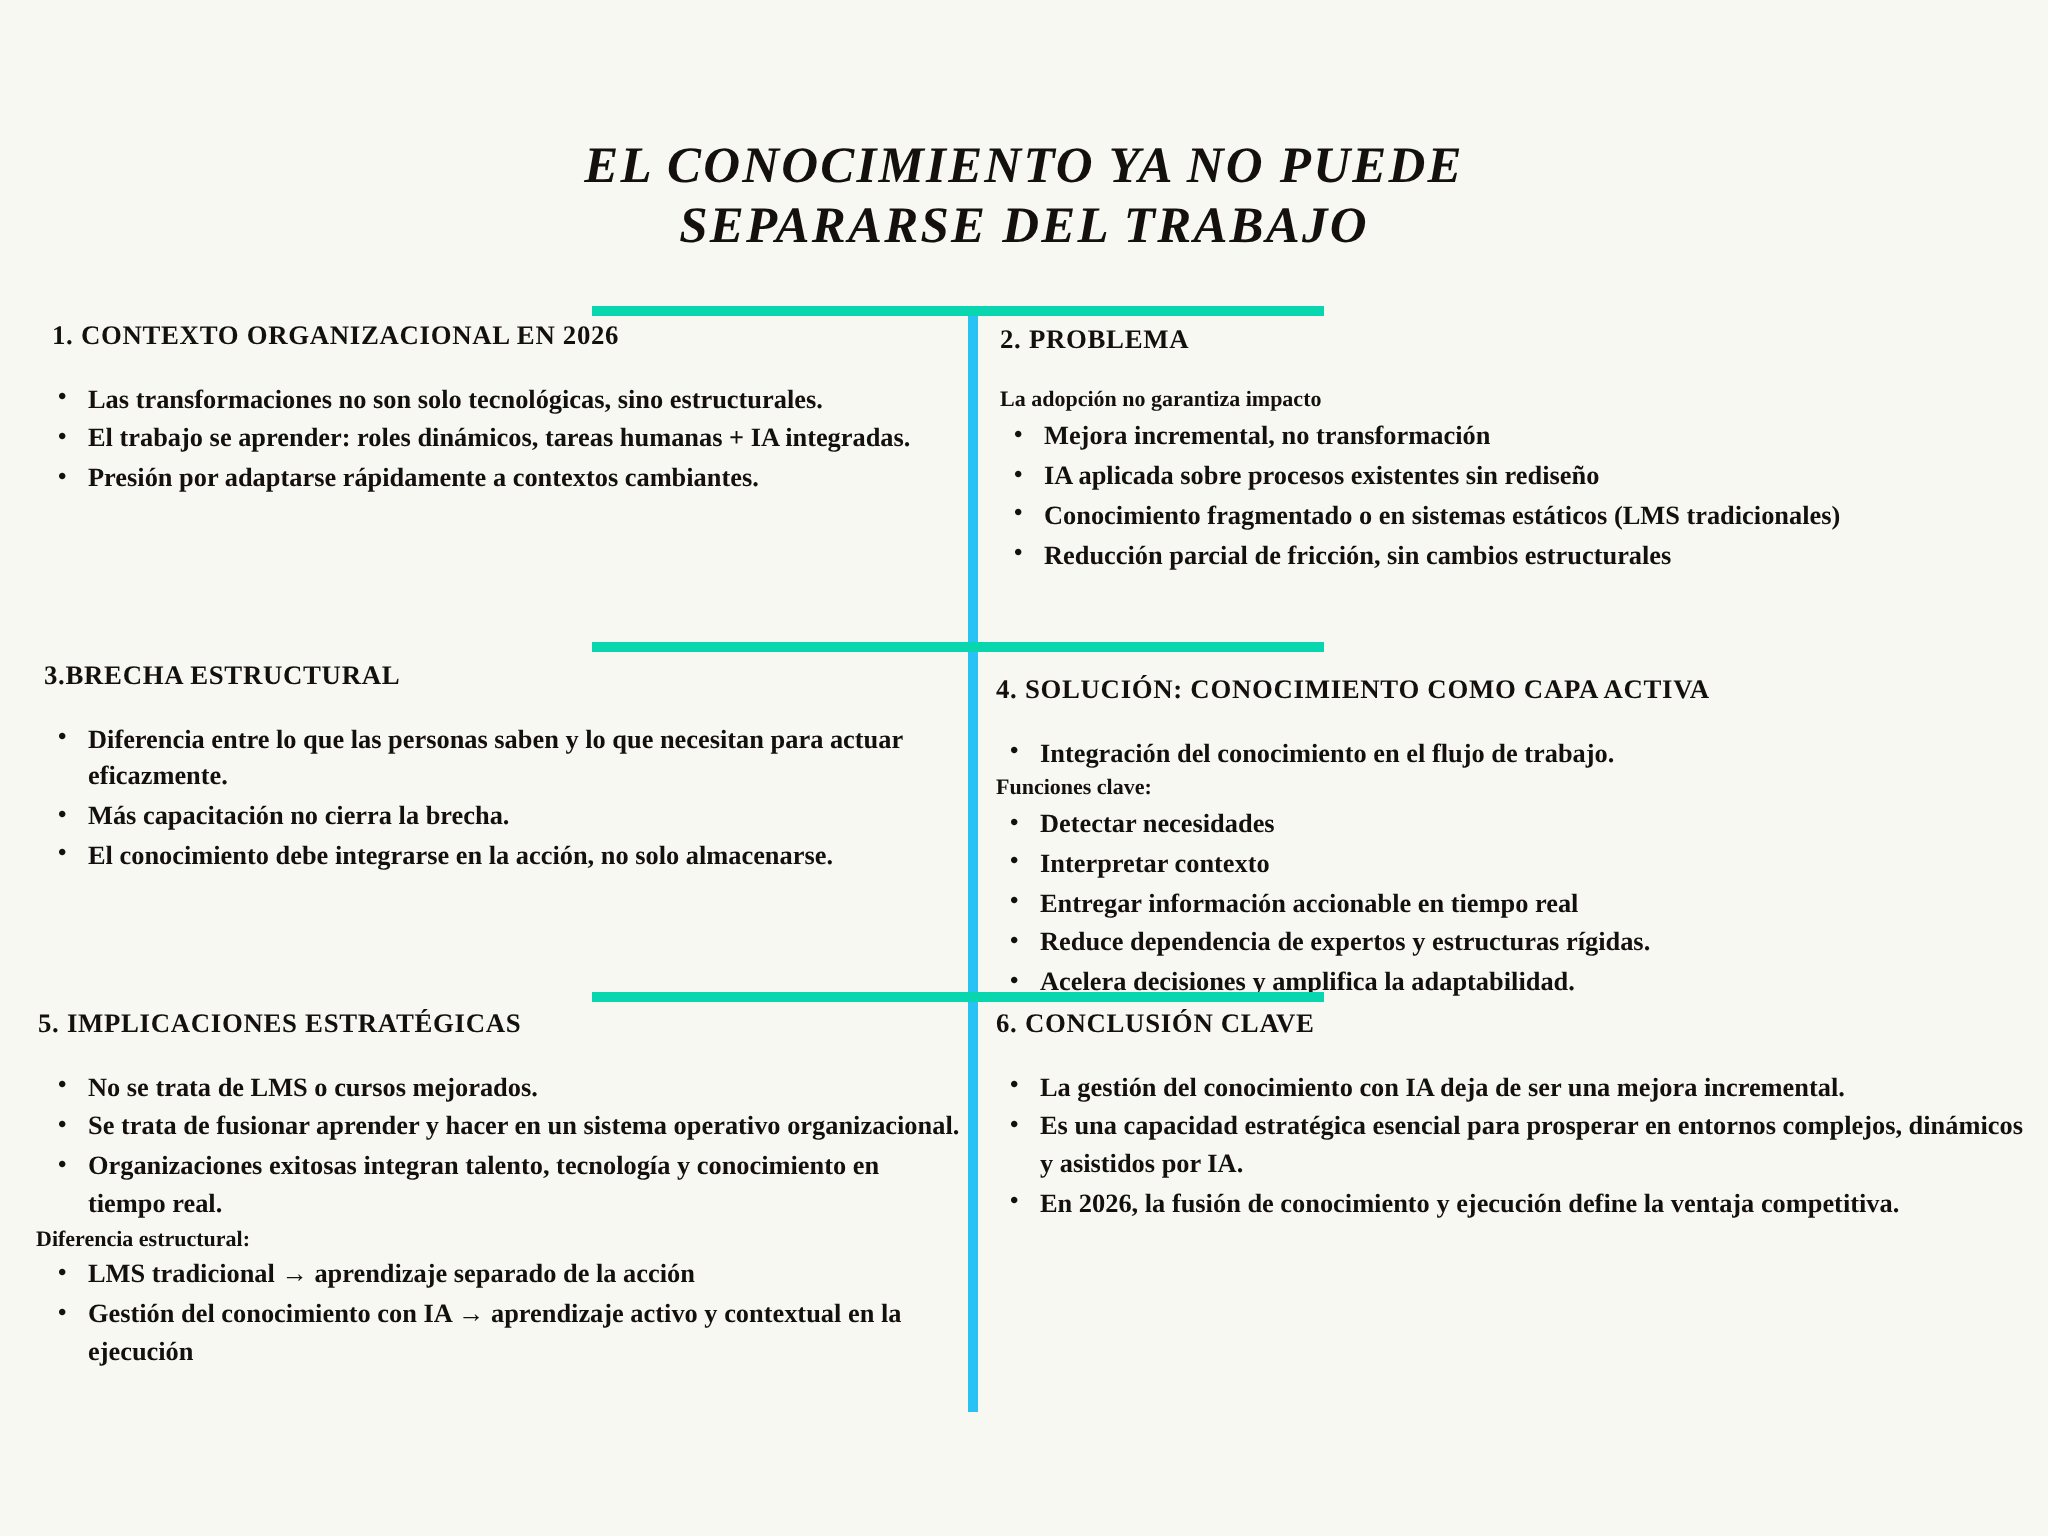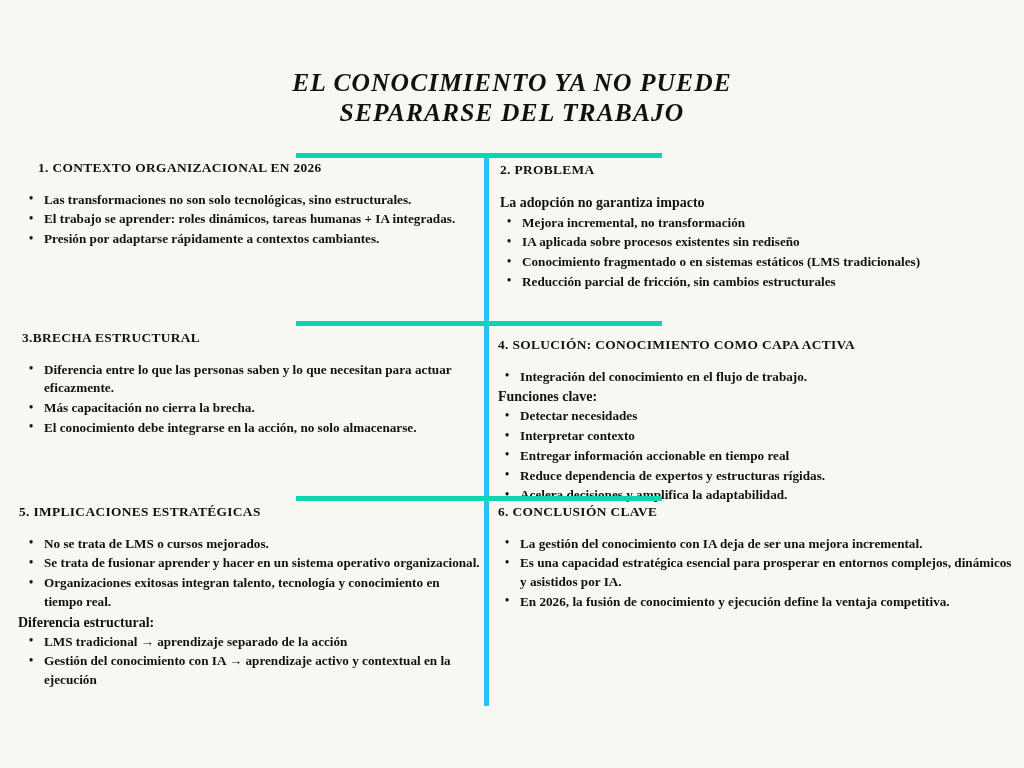--- a/index.html
+++ b/index.html
@@ -72,26 +72,26 @@
   .q6 { left: 498px; top: 504px; width: 516px; }
 
   .quad-heading {
     font-size: 13.4px;
     font-weight: bold;
     letter-spacing: 0.35px;
     color: #14100e;
     margin: 0 0 14px 0;
     line-height: 1.25;
   }
-  .q1 .quad-heading { margin-left: 20px; }
+  .q1 .quad-heading { margin-left: 8px; }
   .q3 .quad-heading { margin-left: 4px; }
   .q5 .quad-heading { margin-left: 1px; }
 
   .sub-label {
-    font-size: 14px;
+    font-size: 11px;
     font-weight: bold;
     color: #14100e;
     margin: 0;
     line-height: 1.42;
   }
   .q2 .sub-label { margin-bottom: 1px; }
 
   ul.bullets {
     list-style: none;
     margin: 0;

